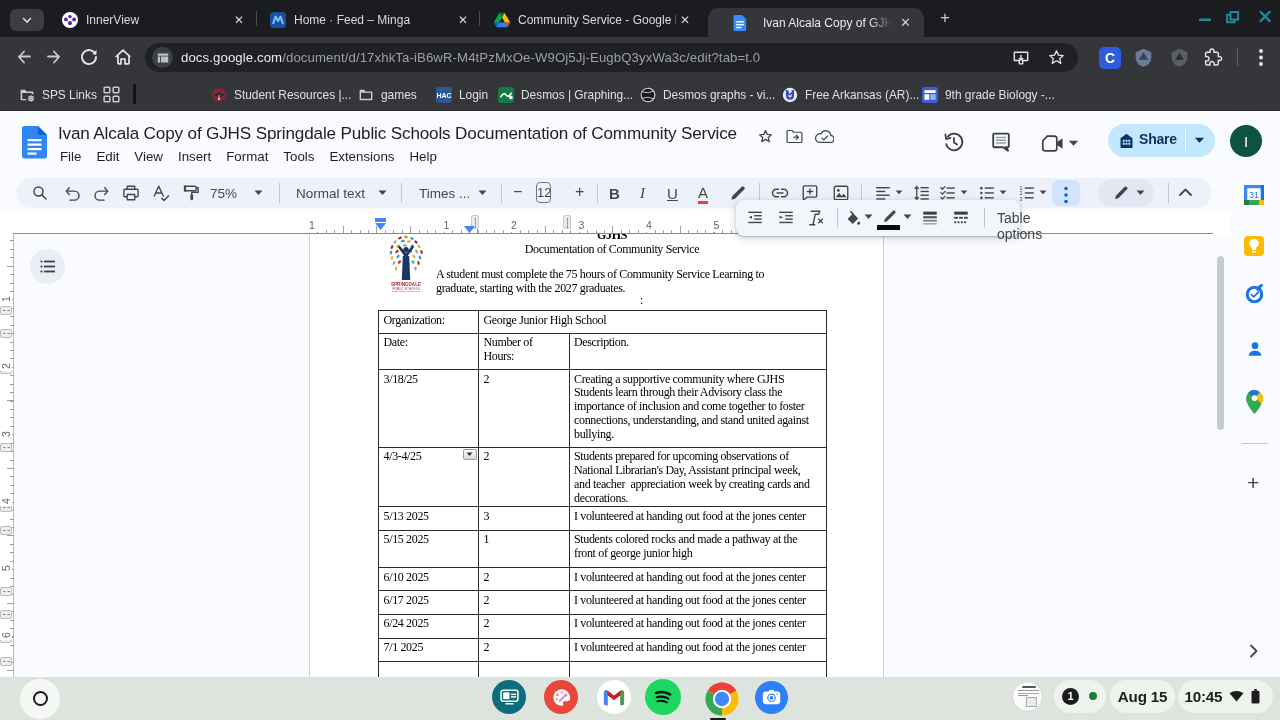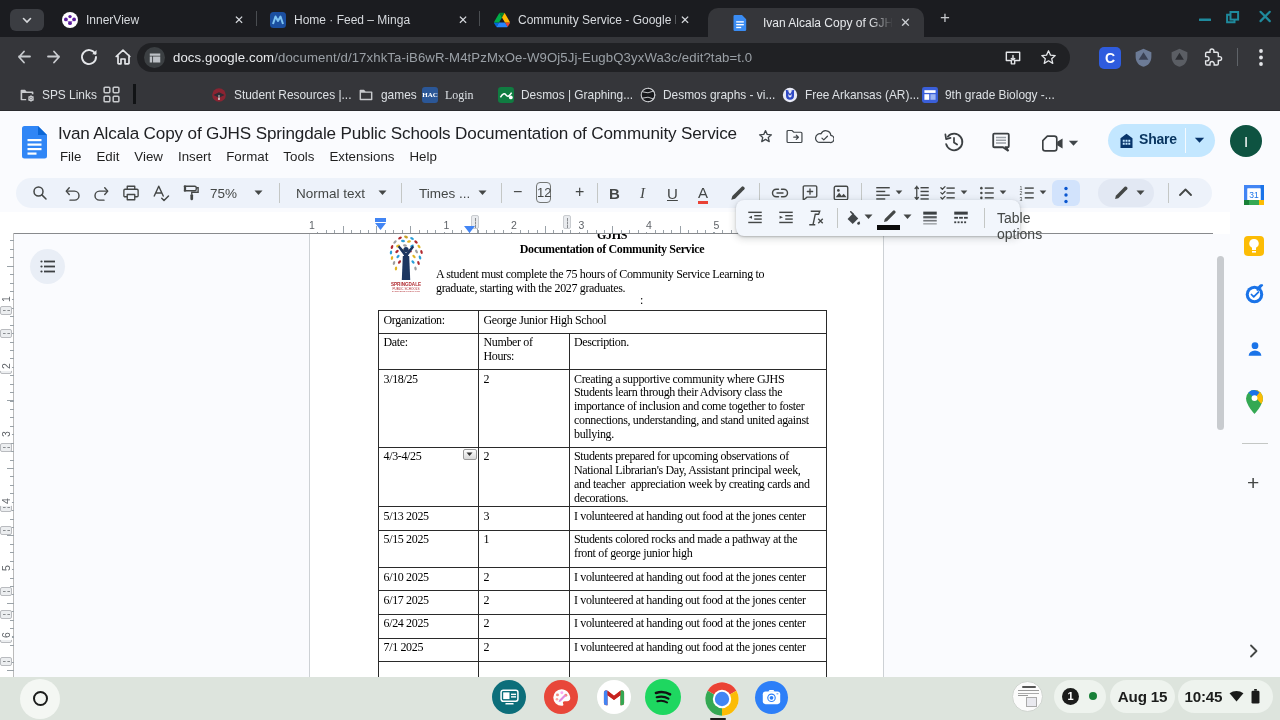--- a/index.html
+++ b/index.html
@@ -9,21 +9,21 @@
   
   #tabstrip { left:0; top:0; width:1280px; height:37px; background:#1b1c20; }
   .tab { position:absolute; top:2px; height:35px; display:flex; align-items:center; color:#d7dade; font-size:12px; white-space:nowrap; }
   .tab .fav { width:16px; height:16px; margin-right:8px; flex:0 0 auto; }
   .tabsep { position:absolute; top:11px; width:1px; height:15px; background:#4a4d51; }
   #activetab { position:absolute; left:708px; top:8px; width:216px; height:29px; background:#35363a; border-radius:10px 10px 0 0; display:flex; align-items:center; color:#e7e9ec; font-size:12px; padding-left:25px; }
   .caption-btn { position:absolute; left:10px; top:9px; width:34px; height:22px; background:#3b3d42; border-radius:6px; color:#d7d9dc; display:flex; align-items:center; justify-content:center; }
   
   #navbar { left:0; top:37px; width:1280px; height:41px; background:#35363a; }
   .navicon { position:absolute; top:10px; width:20px; height:20px; color:#c6c9cd; }
-  #omnibox { position:absolute; left:137px; top:6px; width:933px; height:29px; background:#202124; border-radius:15px; display:flex; align-items:center; color:#e8eaed; font-size:13.2px; }
+  #omnibox { position:absolute; left:145px; top:6px; width:933px; height:29px; background:#202124; border-radius:15px; display:flex; align-items:center; color:#e8eaed; font-size:13.2px; }
   
   #bookmarks { left:0; top:78px; width:1280px; height:33px; background:#35363a; border-bottom:1px solid #2a2b2e; }
   .bm { position:absolute; top:7px; height:20px; display:flex; align-items:center; color:#dce0e4; font-size:11.9px; white-space:nowrap; }
   .bm .bicon { width:16px; height:16px; margin-right:7px; }
   
   #dheader { left:0; top:111px; width:1280px; height:65px; background:#fafbfe; }
   #dtitle { position:absolute; left:58px; top:13px; font-size:17.1px; letter-spacing:-0.15px; color:#202124; white-space:nowrap; }
   #dmenu { position:absolute; left:60px; top:38px; font-size:13.3px; color:#1f1f1f; display:flex; }
   #dmenu span { margin-right:15px; }
   
@@ -208,21 +208,21 @@
         <circle cx="10" cy="15" r="1.2" fill="#e8e8e8"></circle>
       </svg>
     <span>Student Resources |...</span>
   </div>
   <div class="bm" style="left:358px;">
     <svg class="bicon" viewBox="0 0 20 20">
         <path d="M2 4.5 a1 1 0 0 1 1-1 h4.5 l2 2 H17 a1 1 0 0 1 1 1 V15.5 a1 1 0 0 1 -1 1 H3 a1 1 0 0 1 -1-1 Z M3.8 7.3 h12.4 V14.8 H3.8 Z" fill="#c9cbce" fill-rule="evenodd"></path>
       </svg>
     <span>games</span>
   </div>
-  <div class="bm" style="left:422px;font-family:Liberation Serif, serif;">
+  <div class="bm" style="left:436px;">
     <span class="bicon" style="background:#2b5797; border-radius:3px; color:#fff; font-size:7px; font-weight:bold; display:flex; align-items:center; justify-content:center;">HAC</span>
     <span>Login</span>
   </div>
   <div class="bm" style="left:498px;">
     <svg class="bicon" viewBox="0 0 20 20">
         <rect x="0" y="0" width="20" height="20" rx="4" fill="#107c41"></rect>
         <path d="M3 13 Q7 6 10 10 T17 7" stroke="#fff" stroke-width="1.8" fill="none"></path>
         <circle cx="16" cy="13" r="2.4" fill="#fff"></circle>
       </svg>
     <span>Desmos | Graphing...</span>
@@ -473,21 +473,21 @@
           <circle cx="1.5" cy="6.5" r="1.1"></circle>
           <rect x="4" y="5.6" width="11" height="1.8"></rect>
           <circle cx="1.5" cy="11.5" r="1.1"></circle>
           <rect x="4" y="10.6" width="11" height="1.8"></rect>
         </g>
       </svg>
   </div>
 </div>
 <div class="abs" id="page">
   <div class="doc abs" style="left:67px; width:470px; top:-6px; text-align:center; font-weight:bold; font-size:12px;">GJHS</div>
-  <div class="doc abs" style="left:67px; width:470px; top:8px; text-align:center; font-weight:bold; font-size:12px;">Documentation of Community Service</div>
+  <div class="doc abs" style="left:67px; width:470px; top:8px; text-align:center; font-weight:normal; font-size:12px;">Documentation of Community Service</div>
 
   <svg class="abs" style="left:78px; top:0px;" width="36" height="58" viewBox="0 0 36 58">
     <g>
       <ellipse cx="18" cy="3" rx="2" ry="1.2" fill="#c9a227" transform="rotate(20 18 3)"></ellipse>
       <ellipse cx="12" cy="4" rx="2" ry="1.2" fill="#b02a30" transform="rotate(-30 12 4)"></ellipse>
       <ellipse cx="24" cy="4.5" rx="2" ry="1.2" fill="#2b9fd8" transform="rotate(30 24 4.5)"></ellipse>
       <ellipse cx="7" cy="8" rx="2" ry="1.2" fill="#9e9e9e" transform="rotate(-45 7 8)"></ellipse>
       <ellipse cx="15" cy="7" rx="2" ry="1.2" fill="#2b9fd8" transform="rotate(10 15 7)"></ellipse>
       <ellipse cx="21" cy="7.5" rx="2" ry="1.2" fill="#e0b526" transform="rotate(-15 21 7.5)"></ellipse>
       <ellipse cx="28" cy="8" rx="2" ry="1.2" fill="#b02a30" transform="rotate(40 28 8)"></ellipse>

